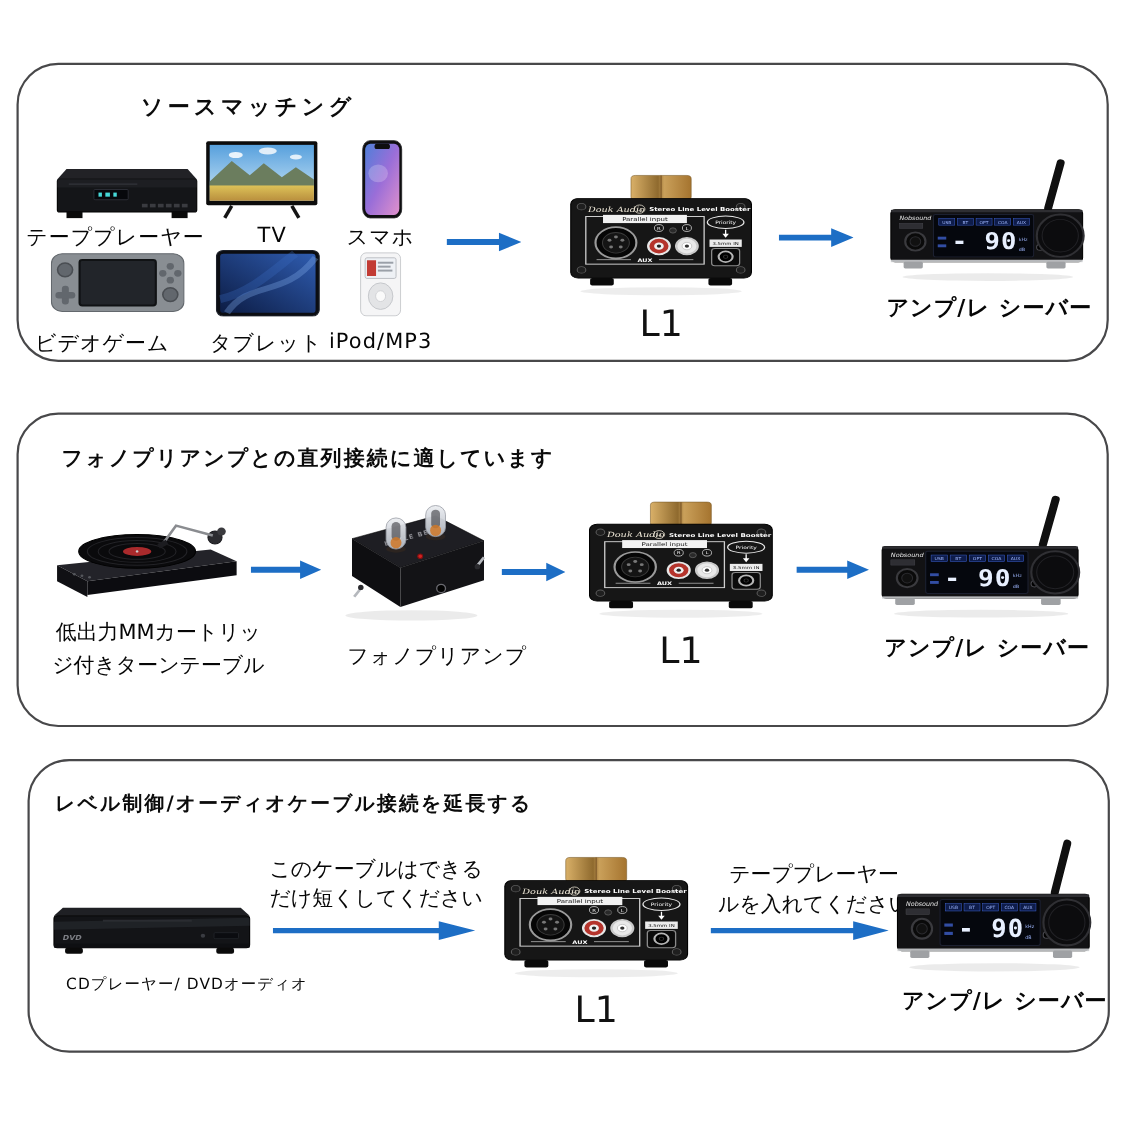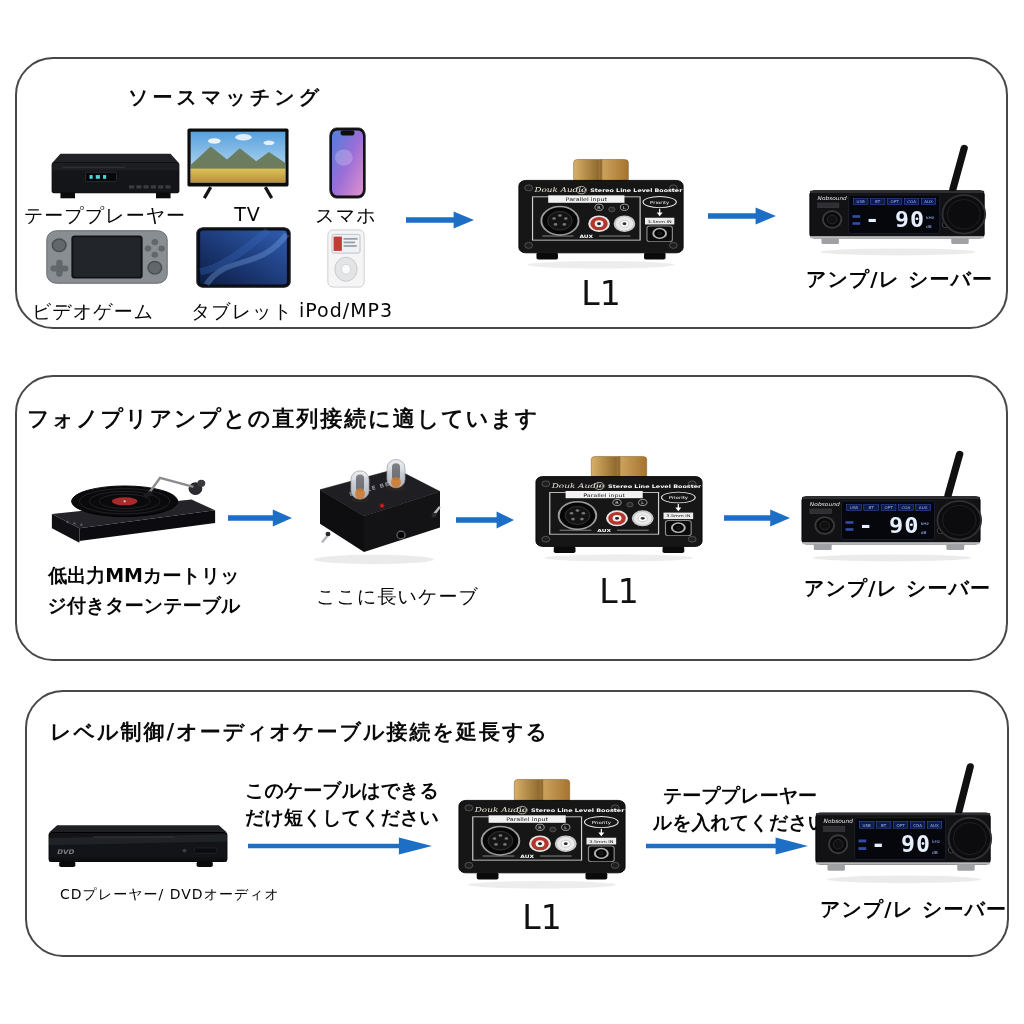--- a/index.html
+++ b/index.html
@@ -4,21 +4,21 @@
 <style>
   html,body{margin:0;padding:0;background:#fff;}
   #stage{position:relative;width:1024px;height:1024px;background:#ffffff;overflow:hidden;
          font-family:"DejaVu Sans","Liberation Sans",sans-serif;color:#0d0d0d;}
   .abs{position:absolute;}
   .panel{position:absolute;border:2.5px solid #48484a;border-radius:38px;background:#fff;}
   .title{position:absolute;font-weight:bold;font-size:20px;letter-spacing:3px;white-space:nowrap;color:#0b0b0b;}
   .devlabel{position:absolute;font-weight:normal;font-size:19px;letter-spacing:1px;text-align:center;white-space:nowrap;color:#060606;}
   .l1label{position:absolute;font-size:33px;font-weight:500;text-align:center;color:#111;}
   .amplabel{position:absolute;font-weight:bold;font-size:20px;letter-spacing:1px;text-align:right;white-space:nowrap;color:#060606;}
-  .note{position:absolute;font-weight:bold;font-size:19px;line-height:27px;text-align:center;white-space:nowrap;color:#060606;}
+  .note{position:absolute;font-weight:normal;font-size:19px;line-height:27px;text-align:center;white-space:nowrap;color:#060606;}
   svg{display:block;}
   .arrow{position:absolute;}
 </style>
 </head>
 <body>
 
 <div id="stage">
 
   <svg width="0" height="0" style="position:absolute">
     <defs>
@@ -225,21 +225,21 @@
     <circle cx="144" cy="97" r="3.2" fill="#000" stroke="#4a4a50"></circle>
     <circle cx="163" cy="85" r="22" fill="#0c0c0e" stroke="#303034" stroke-width="2"></circle>
     <circle cx="163" cy="85" r="17" fill="none" stroke="#222226"></circle>
     <rect x="4" y="110" width="180" height="2.5" fill="#caccce" opacity="0.9"></rect>
     <rect x="16" y="112" width="18" height="7" rx="1.5" fill="#9fa1a4"></rect>
       <rect x="150" y="112" width="18" height="7" rx="1.5" fill="#9fa1a4"></rect>
   </svg>
   <div class="amplabel" style="left:788px;top:266px;width:205px;">アンプ/レ シーバー</div>
 
   <div class="panel" style="left:15px;top:375px;width:989px;height:282px;"></div>
-  <div class="title" style="left:27px;top:404px;font-size:22px;letter-spacing:2px;">フォノプリアンプとの直列接続に適しています</div>
+  <div class="title" style="left:56px;top:404px;font-size:19px;letter-spacing:2px;">フォノプリアンプとの直列接続に適しています</div>
 
   <svg class="abs" style="left:46px;top:458px" width="175" height="92" viewBox="0 0 178 102" preserveAspectRatio="none">
     <path d="M6,62 L148,46 L172,58 L34,78 Z" fill="#232329"></path>
     <path d="M6,62 L34,78 L34,94 L6,78 Z" fill="#101014"></path>
     <path d="M34,78 L172,58 L172,72 L34,92 Z" fill="#0c0c10"></path>
     <ellipse cx="80" cy="48" rx="54" ry="17" fill="#0a0a0c" stroke="#000"></ellipse>
     <ellipse cx="80" cy="48" rx="46" ry="14" fill="none" stroke="#232327"></ellipse>
     <ellipse cx="80" cy="48" rx="36" ry="11" fill="none" stroke="#232327"></ellipse>
     <ellipse cx="80" cy="48" rx="26" ry="8" fill="none" stroke="#232327"></ellipse>
     <ellipse cx="80" cy="48" rx="13" ry="4.5" fill="#aa2a2c"></ellipse>
@@ -279,21 +279,21 @@
       <rect x="94" y="12" width="8" height="18" rx="4" fill="#3a3a40" opacity="0.6"></rect>
       <ellipse cx="98" cy="32" rx="5" ry="5.5" fill="#d07828" opacity="0.85"></ellipse>
     </g>
     <circle cx="84" cy="57" r="2.2" fill="#d22222" stroke="#801010"></circle>
     <circle cx="103" cy="88" r="4" fill="#020202" stroke="#6a6a70" stroke-width="1.2"></circle>
     <line x1="136" y1="66" x2="142" y2="58" stroke="#b5b8bd" stroke-width="2.5"></line>
       <circle cx="136" cy="67" r="2.5" fill="#2a2a2e"></circle>
     <line x1="30" y1="88" x2="24" y2="96" stroke="#b5b8bd" stroke-width="2.5"></line>
       <circle cx="30" cy="87" r="2.5" fill="#2a2a2e"></circle>
   </svg>
-  <div class="devlabel" style="left:315px;top:584px;width:165px;">ここに長いケーブ</div>
+  <div class="devlabel" style="left:315px;top:584px;width:165px;">フォノプリアンプ</div>
 
   <svg class="arrow" style="left:456px;top:510px" width="58" height="20" viewBox="0 0 100 26" preserveAspectRatio="none">
       <polygon points="0,9.5 70,9.5 70,2 100,13 70,24 70,16.5 0,16.5" fill="#1d6ec5"></polygon>
     </svg>
 
   <svg class="abs" style="left:530px;top:455px" width="178" height="108" viewBox="0 0 180 150" preserveAspectRatio="none">
     <ellipse cx="90" cy="143" rx="75" ry="5" fill="#000" opacity="0.07"></ellipse>
     <rect x="62" y="2" width="56" height="30" rx="4" fill="url(#gold)" stroke="#7a5a28" stroke-width="0.6"></rect>
     <line x1="90" y1="2" x2="90" y2="32" stroke="#8a6430" stroke-width="1.5"></line>
     <rect x="6" y="30" width="168" height="97" rx="7" fill="#161616" stroke="#000"></rect>
@@ -379,21 +379,21 @@
     <circle cx="144" cy="97" r="3.2" fill="#000" stroke="#4a4a50"></circle>
     <circle cx="163" cy="85" r="22" fill="#0c0c0e" stroke="#303034" stroke-width="2"></circle>
     <circle cx="163" cy="85" r="17" fill="none" stroke="#222226"></circle>
     <rect x="4" y="110" width="180" height="2.5" fill="#caccce" opacity="0.9"></rect>
     <rect x="16" y="112" width="18" height="7" rx="1.5" fill="#9fa1a4"></rect>
       <rect x="150" y="112" width="18" height="7" rx="1.5" fill="#9fa1a4"></rect>
   </svg>
   <div class="amplabel" style="left:786px;top:575px;width:205px;">アンプ/レ シーバー</div>
 
   <div class="panel" style="left:25px;top:690px;width:980px;height:263px;"></div>
-  <div class="title" style="left:50px;top:718px;font-size:21px;letter-spacing:2px;text-align:right;">レベル制御/オーディオケーブル接続を延長する</div>
+  <div class="title" style="left:50px;top:718px;font-size:18px;letter-spacing:2px;text-align:right;">レベル制御/オーディオケーブル接続を延長する</div>
 
   <svg class="abs" style="left:43px;top:818px" width="190" height="58" viewBox="0 0 188 64" preserveAspectRatio="none">
     <path d="M14,8 L174,8 L182,16 L6,16 Z" fill="#1f2024"></path>
     <rect x="6" y="16" width="176" height="32" rx="3" fill="#131417" stroke="#000"></rect>
     <path d="M6,22 L182,18 L182,26 L6,30 Z" fill="#23252a" opacity="0.8"></path>
     <text x="14" y="40" font-size="7" font-style="italic" font-weight="bold" fill="#7d7f85">DVD</text>
     <rect x="50" y="20" width="80" height="2" fill="#2a2c31"></rect>
     <rect x="150" y="33" width="22" height="6" rx="1" fill="#0b0c10" stroke="#2a2c31" stroke-width="0.6"></rect>
     <circle cx="140" cy="36" r="2" fill="#3a3c42"></circle>
     <rect x="6" y="44" width="176" height="4" fill="#0e0f12"></rect>

